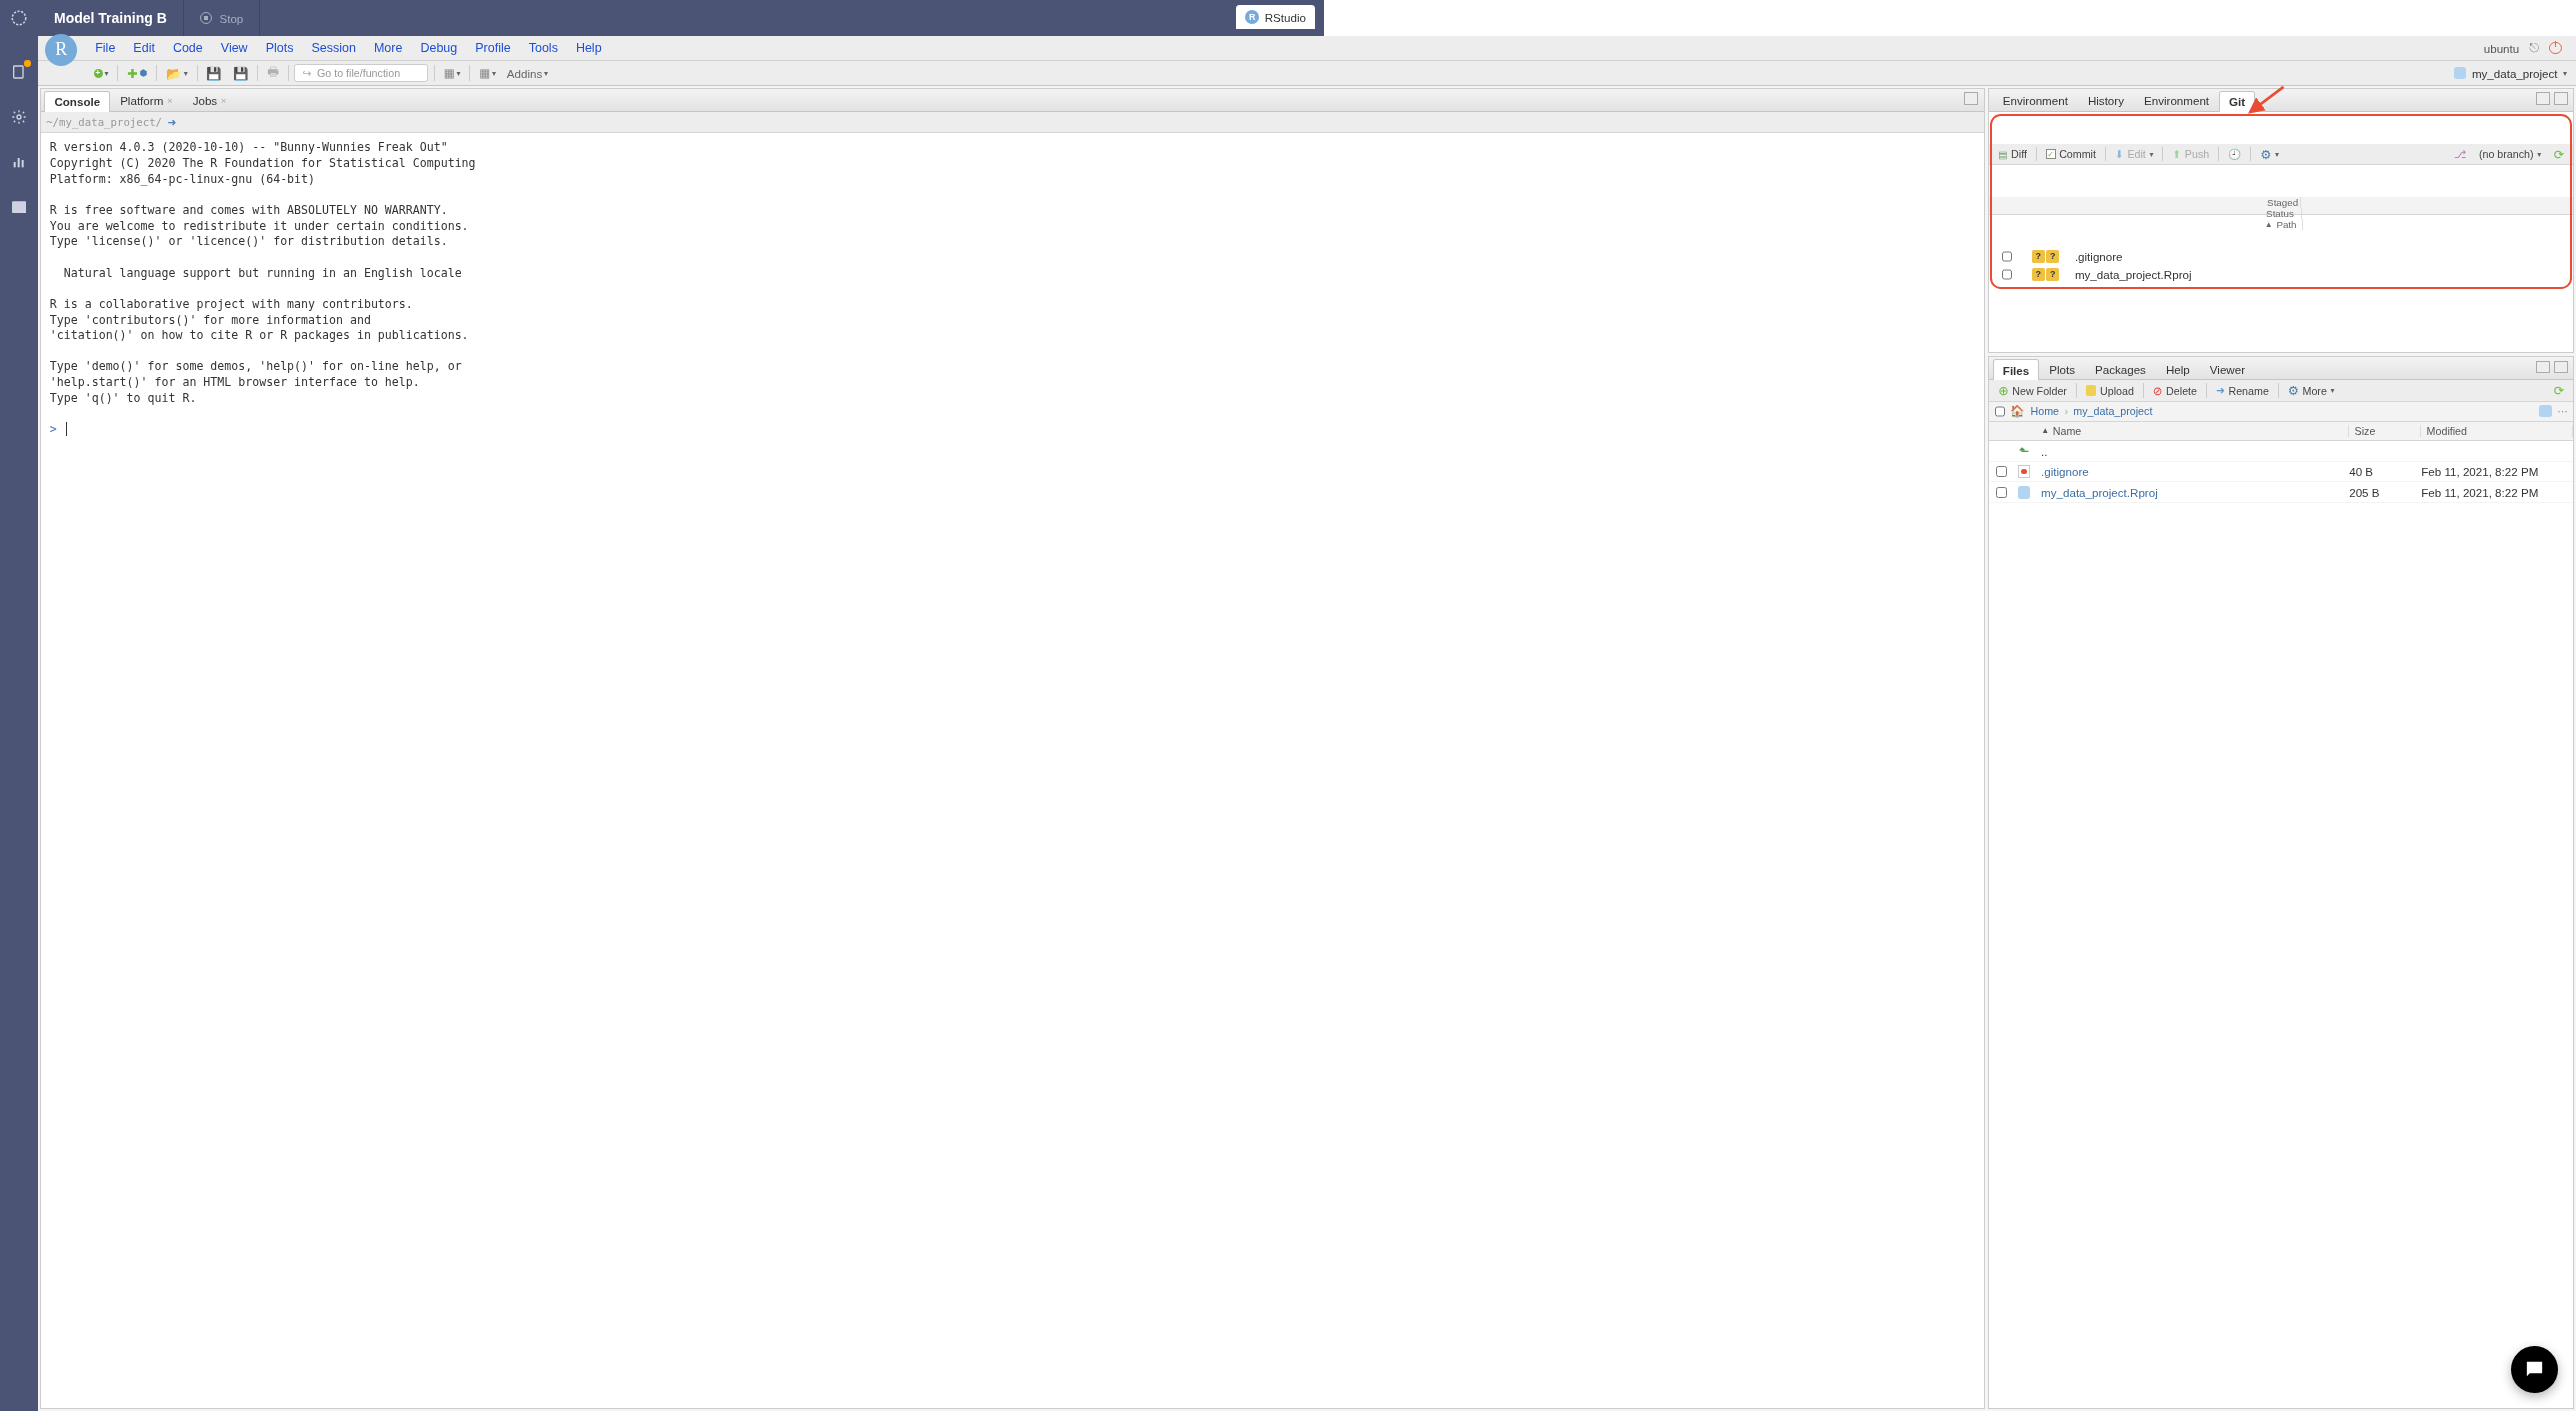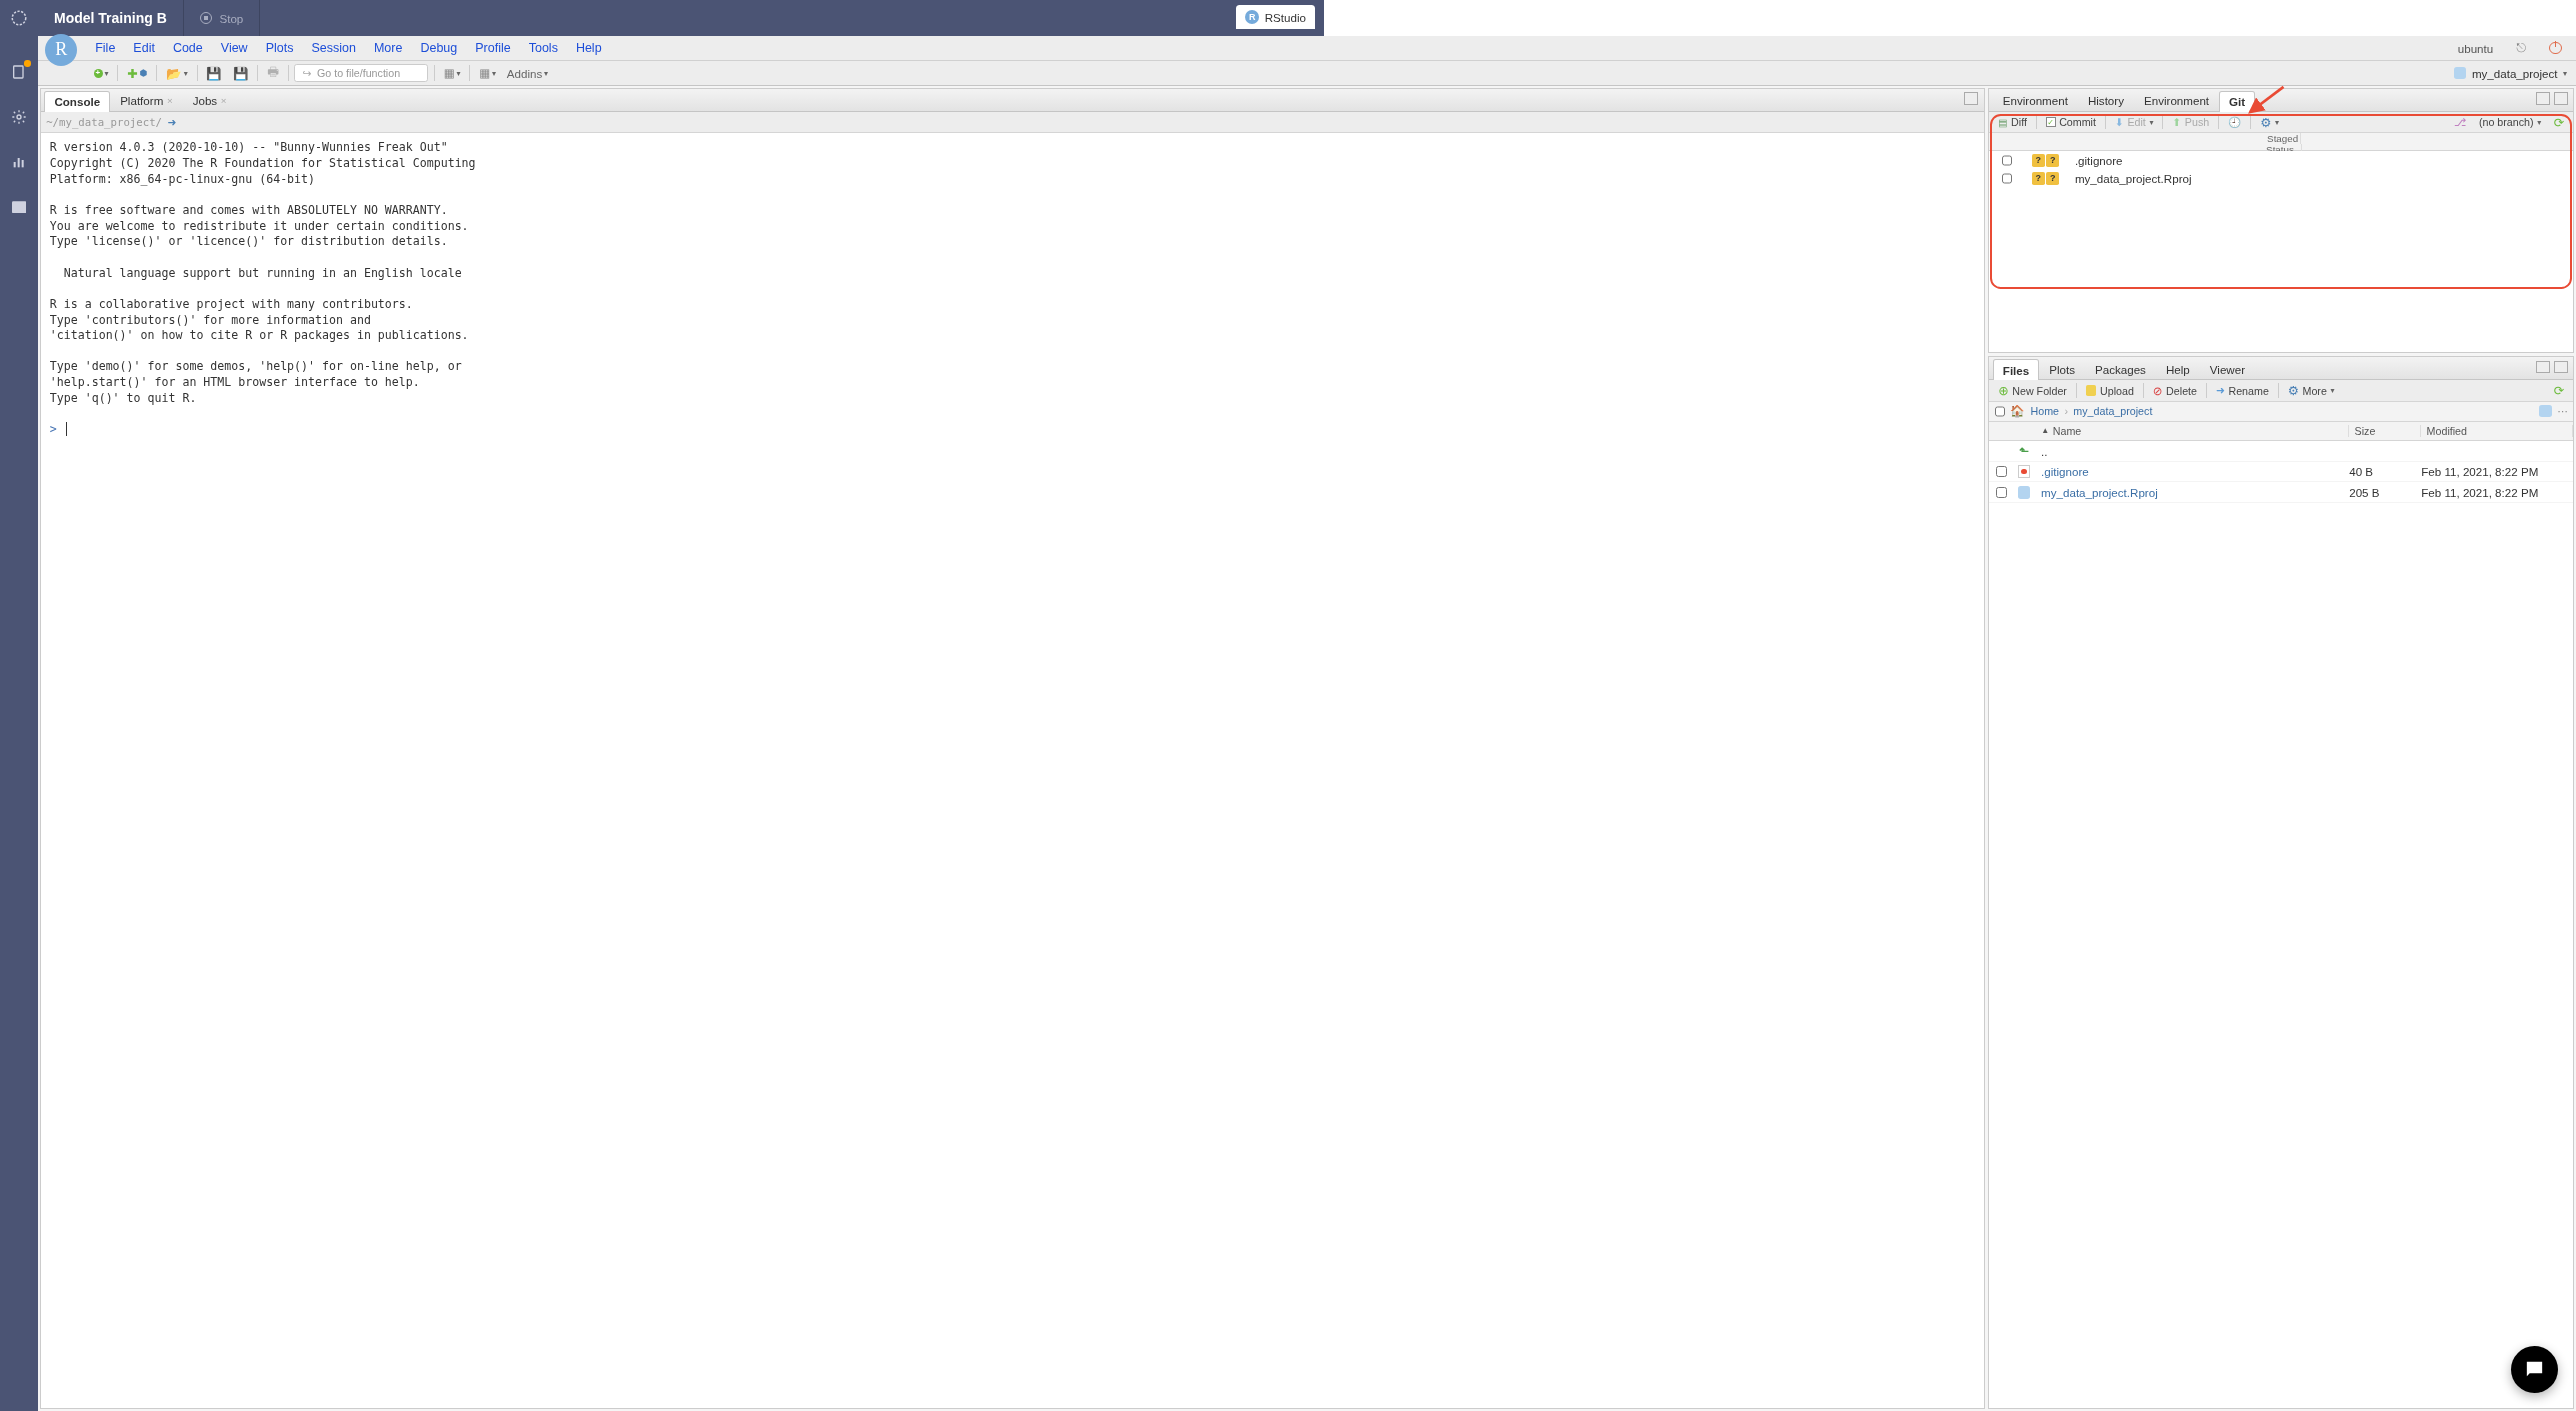--- a/index.html
+++ b/index.html
@@ -21,21 +21,21 @@
 .sidebar .sb-ic { width: 18px; height: 18px; display: flex; align-items: center; justify-content: center; color: #cfd2e0; cursor: pointer; position: relative; }
 .sidebar .sb-ic.dot::after { content: ""; position: absolute; top: -2.7px; right: -2.7px; width: 6.3px; height: 6.3px; border-radius: 50%; background: #ffa500; }
 
 
 .main { position: absolute; left: 38px; right: 0; top: 36px; bottom: 0; background: #f5f5f5; display: flex; flex-direction: column; }
 
 
 .menubar { height: 25px; background: #ededed; border-bottom: 0.9px solid #d0d0d0; display: flex; align-items: center; padding: 0 5.4px; }
 .menubar .r-badge { width: 32px; height: 32px; border-radius: 50%; background: #75aadb; color: #fff; display: flex; align-items: center; justify-content: center; font-size: 18px; font-family: "Times New Roman", serif; margin: 3.6px 9px 0 1.8px; position: relative; z-index: 2; }
 .menubar .menu-item { padding: 0 9px; color: #1d4ed8; cursor: pointer; font-size: 12.5px; }
-.menubar .right { margin-left: auto; display: flex; align-items: center; gap: 23px; padding-right: 9px; color: #555; }
+.menubar .right { margin-left: auto; display: flex; align-items: center; gap: 10px; padding-right: 9px; color: #555; }
 .menubar .right .pwr { width: 12.5px; height: 12.5px; border: 1.3px solid #e06c4c; border-radius: 50%; position: relative; }
 .menubar .right .pwr::after { content: ""; position: absolute; top: -1.8px; left: 4.5px; width: 1.8px; height: 6.3px; background: #e06c4c; }
 
 
 .toolbar { height: 25px; background: #ededed; border-bottom: 0.9px solid #c5c5c5; display: flex; align-items: center; padding-left: 52px; gap: 3.6px; }
 .toolbar .tb-sep { width: 0.9px; height: 16px; background: #ccc; margin: 0 1.8px; }
 .toolbar .tb-btn { padding: 1.8px 3.6px; display: flex; align-items: center; gap: 1.8px; color: #666; cursor: pointer; border-radius: 1.8px; }
 .toolbar .goto-file { border: 0.9px solid #ccc; border-radius: 2.7px; background: #fff; padding: 1.8px 7.2px; color: #999; font-size: 10.7px; display: flex; align-items: center; gap: 5.4px; width: 134px; }
 .toolbar .right { margin-left: auto; display: flex; align-items: center; gap: 5.4px; padding-right: 9px; }
 .toolbar .right .proj-badge { width: 12.5px; height: 12.5px; border-radius: 2.7px; background: #b3d4f0; display: inline-block; }
@@ -57,21 +57,21 @@
 .pane-toolbar .pt-path { color: #999; font-family: Menlo, Consolas, monospace; }
 .pane-toolbar .pt-btn { display: flex; align-items: center; gap: 3.6px; padding: 0.9px 3.6px; cursor: pointer; color: #444; border-radius: 1.8px; }
 .pane-toolbar .pt-sep { width: 0.9px; height: 14.3px; background: #ccc; }
 .pane-toolbar .right { margin-left: auto; display: flex; align-items: center; gap: 5.4px; }
 
 .console-body { flex: 1; padding: 7.2px 9px; font-family: Menlo, Consolas, monospace; font-size: 11.6px; line-height: 1.35; color: #333; white-space: pre-wrap; overflow: auto; }
 .console-body .prompt { color: #4875b4; }
 .console-body .cursor { border-left: 0.9px solid #333; margin-left: 1.8px; }
 
 
-.git-pane { flex: 0 0 265px; position: relative; }
+.git-pane { flex: 0 0 265px; position: relative; gap: 32px; }
 .git-highlight { position: absolute; top: 25px; left: 0.9px; right: 0.9px; height: 175px; border: 2.7px solid #e94b35; border-radius: 10.7px; pointer-events: none; z-index: 5; }
 .arrow { position: absolute; top: -3.6px; left: 254px; z-index: 6; pointer-events: none; }
 
 .git-cols { height: 18px; background: #f3f3f3; border-bottom: 0.9px solid #d5d5d5; display: flex; align-items: center; font-size: 9.8px; color: #666; flex-direction: column; }
 .git-cols .gc { padding: 0 5.4px; border-right: 0.9px solid #ddd; }
 .git-cols .gc.staged { width: 39px; }
 .git-cols .gc.status { width: 41px; }
 .git-cols .gc.path { flex: 1; display: flex; align-items: center; gap: 3.6px; }
 
 .git-rows { flex: 1; background: #fff; overflow: auto; }

